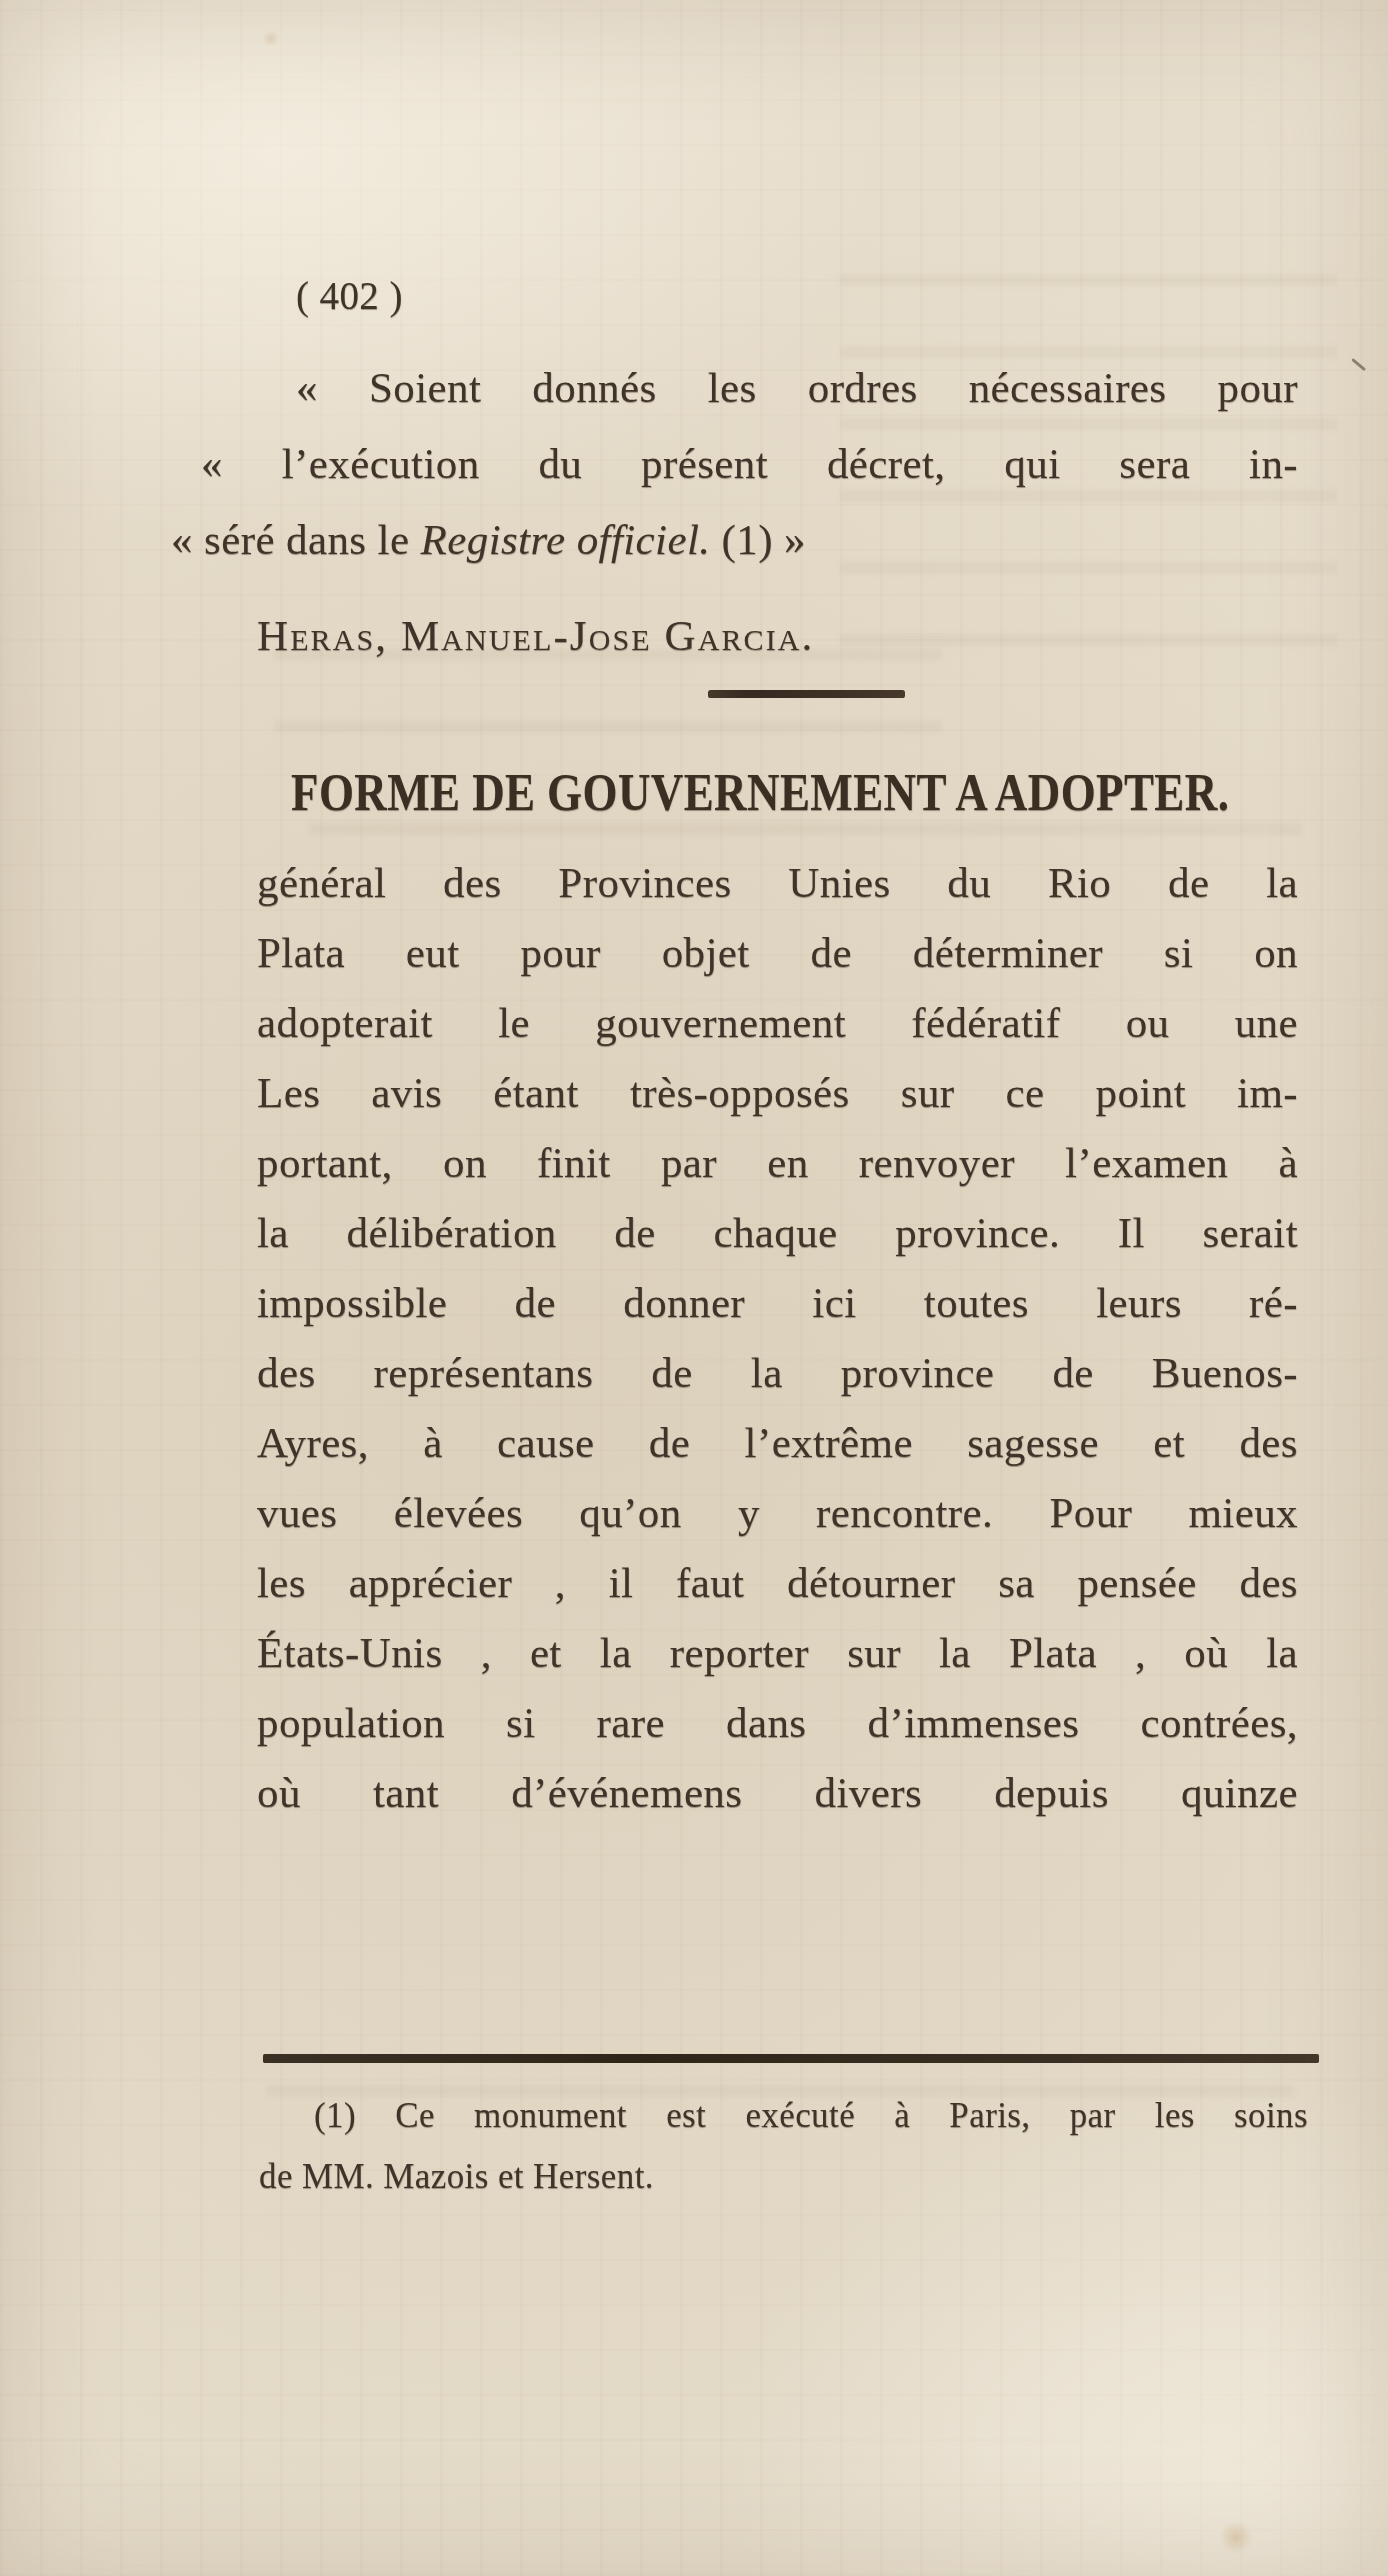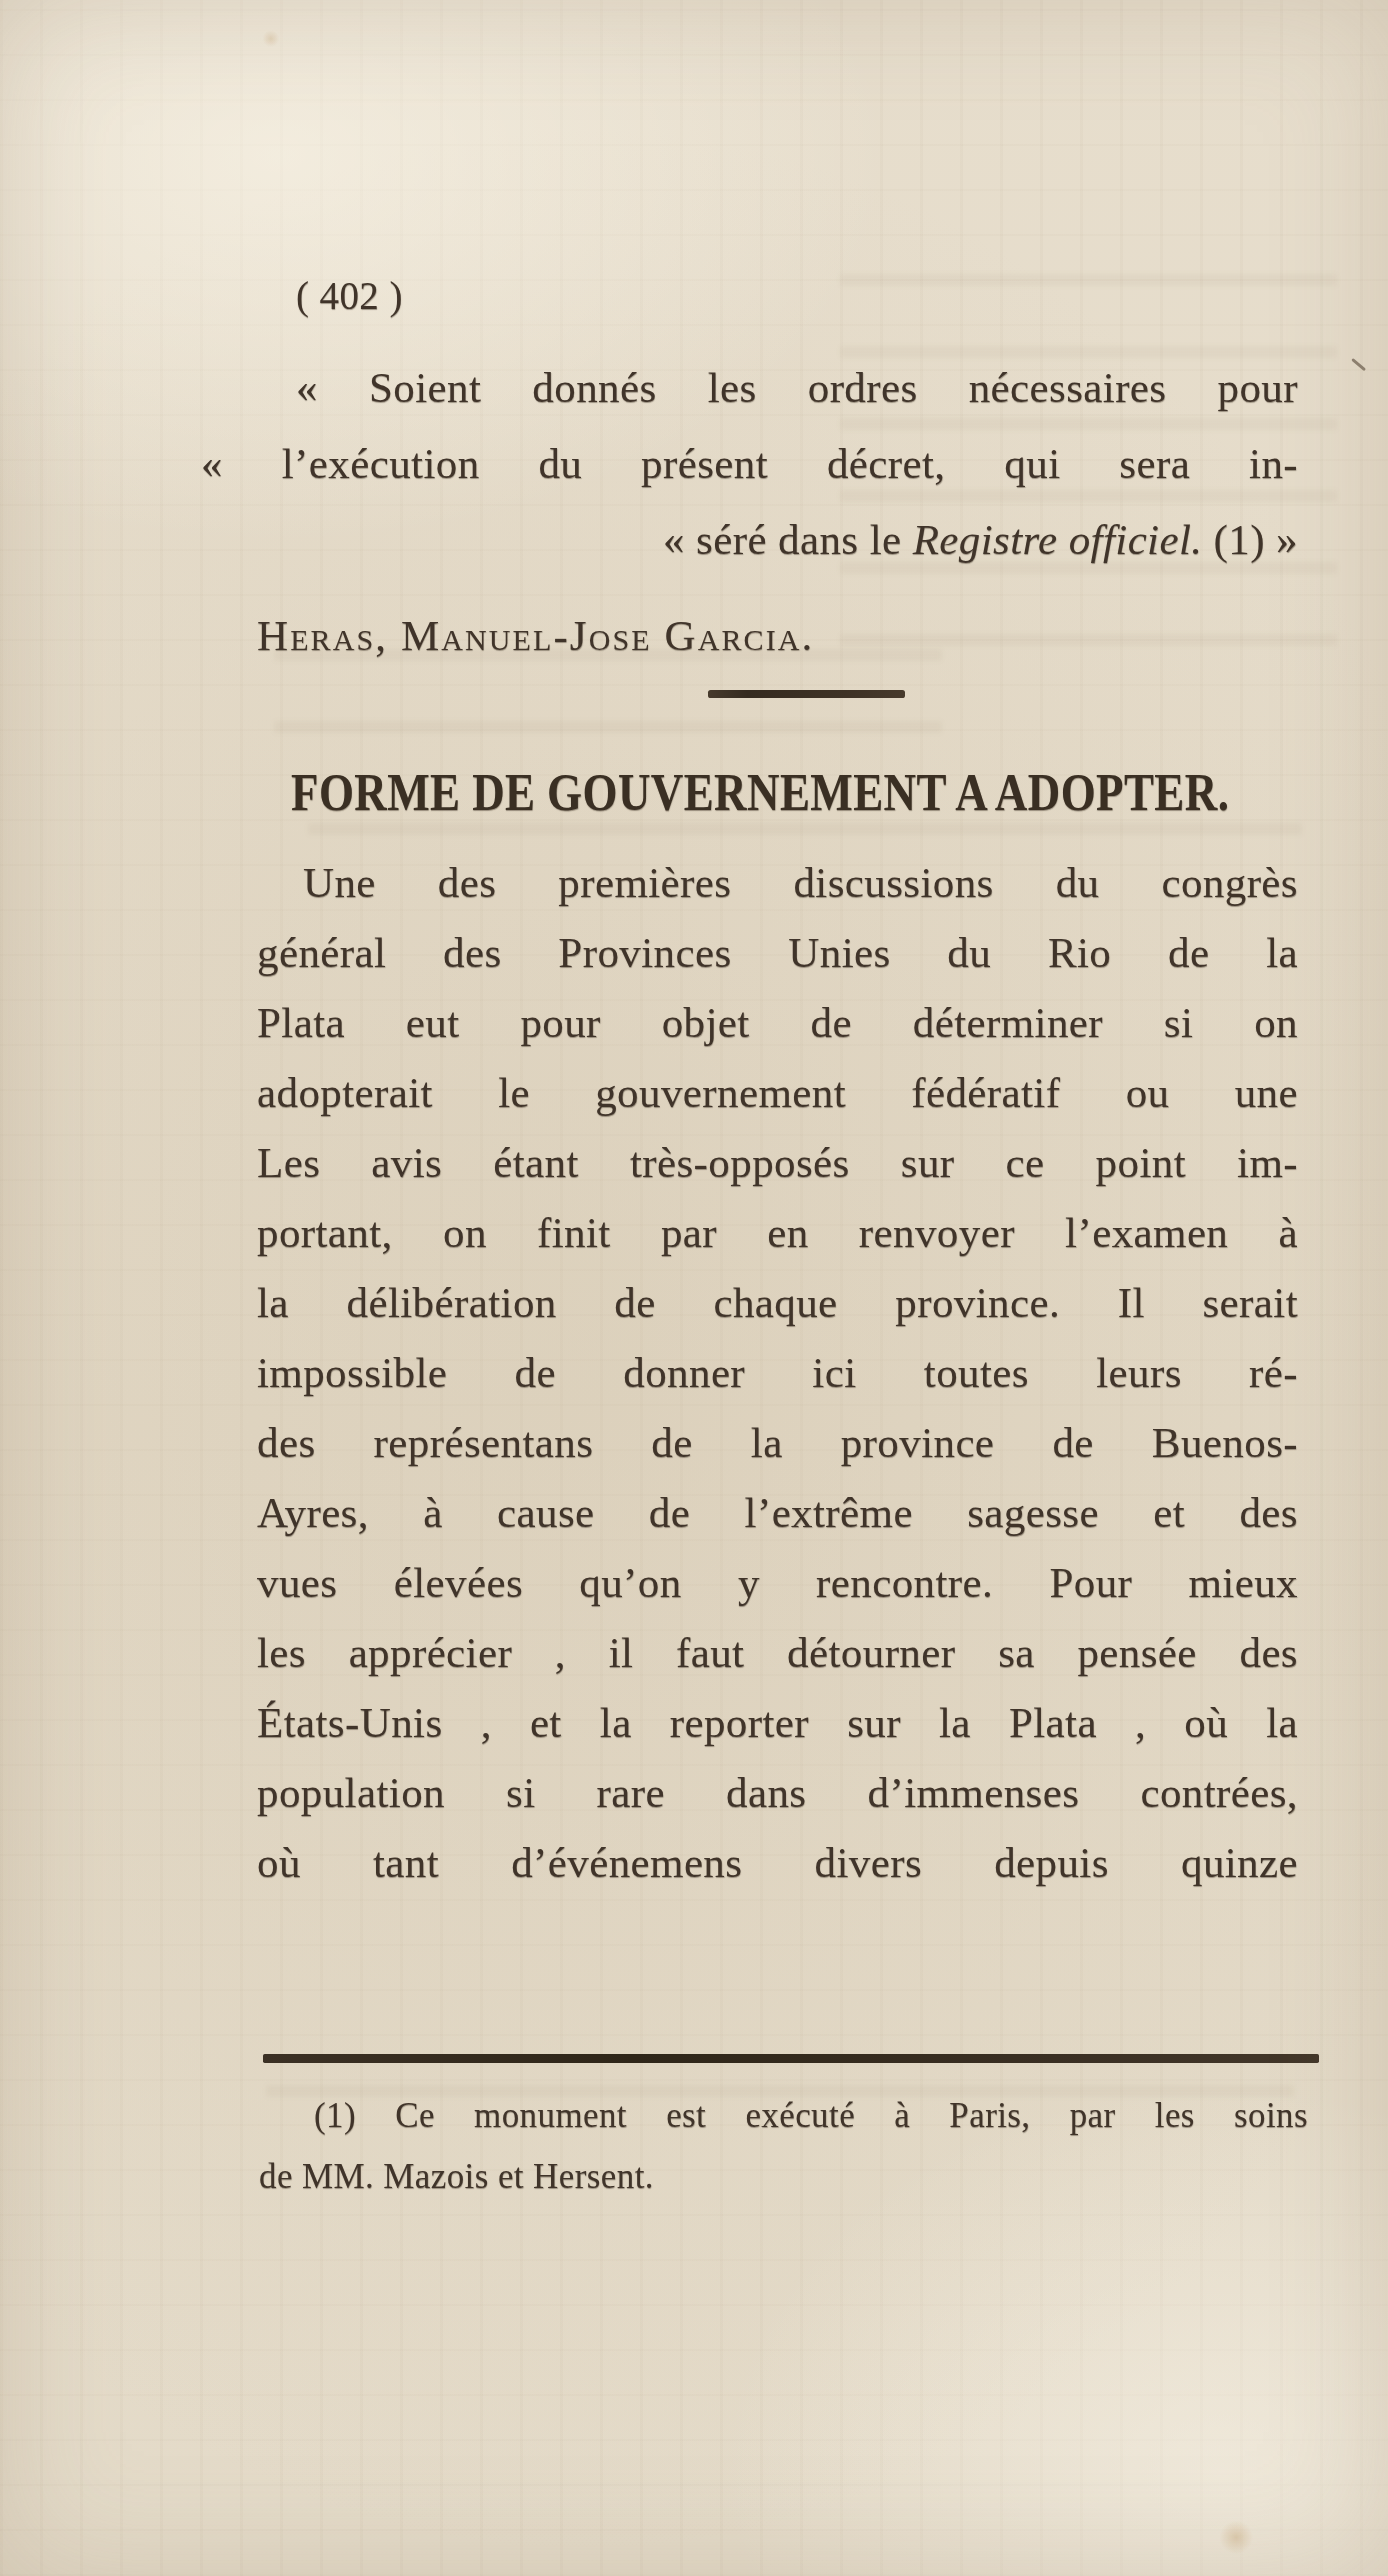--- a/index.html
+++ b/index.html
@@ -27,21 +27,21 @@
     pointer-events: none;
   }
   .ink { text-shadow: 0.3px 0.5px 0.9px rgba(62,50,38,0.45); letter-spacing: 0.4px; }
 
   .page-number {
     position: absolute; left: 257px; top: 270px; width: 1041px;
     font-size: 39px; line-height: 51px; text-align: left; text-indent: 39px;
   }
 
   .quote-block { position: absolute; left: 257px; top: 350px; width: 1041px; }
-  .qline { font-size: 43px; line-height: 76px; white-space: nowrap; text-align: right; }
+  .qline { font-size: 43px; line-height: 76px; white-space: nowrap; }
   .just { white-space: normal; text-align: justify; text-align-last: justify; -moz-text-align-last: justify; text-justify: inter-word; }
   .q1 { text-indent: 39px; }
   .q2 { margin-left: -56px; width: calc(100% + 56px); }
   .q3 { margin-left: -86px; width: calc(100% + 86px); }
 
   .signature {
     position: absolute; left: 257px; top: 608px; width: 1041px;
     font-size: 43px; line-height: 55px;
     font-variant: small-caps; letter-spacing: 2.1px;
     padding-right: 65px; box-sizing: border-box;
@@ -112,21 +112,20 @@
     <div class="qline q3 ink"><span>« séré dans le </span><i>Registre officiel.</i><span> (1) »</span></div>
   </div>
 
   <div class="signature ink">Heras, Manuel-Jose Garcia.</div>
 
   <div class="rule-short"></div>
 
   <h1 class="heading ink">FORME DE GOUVERNEMENT A ADOPTER.</h1>
 
   <div class="body-block">
-    <div class="bline just b1 ink">Une des premières discussions du congrès</div>
     <div class="bline just ink">général des Provinces Unies du Rio de la</div>
     <div class="bline just ink">Plata eut pour objet de déterminer si on</div>
     <div class="bline just ink">adopterait le gouvernement fédératif ou une</div>
     <div class="bline just ink">Les avis étant très-opposés sur ce point im-</div>
     <div class="bline just ink">portant, on finit par en renvoyer l’examen à</div>
     <div class="bline just ink">la délibération de chaque province. Il serait</div>
     <div class="bline just ink">impossible de donner ici toutes leurs ré-</div>
     <div class="bline just ink">des représentans de la province de Buenos-</div>
     <div class="bline just ink">Ayres, à cause de l’extrême sagesse et des</div>
     <div class="bline just ink">vues élevées qu’on y rencontre. Pour mieux</div>

